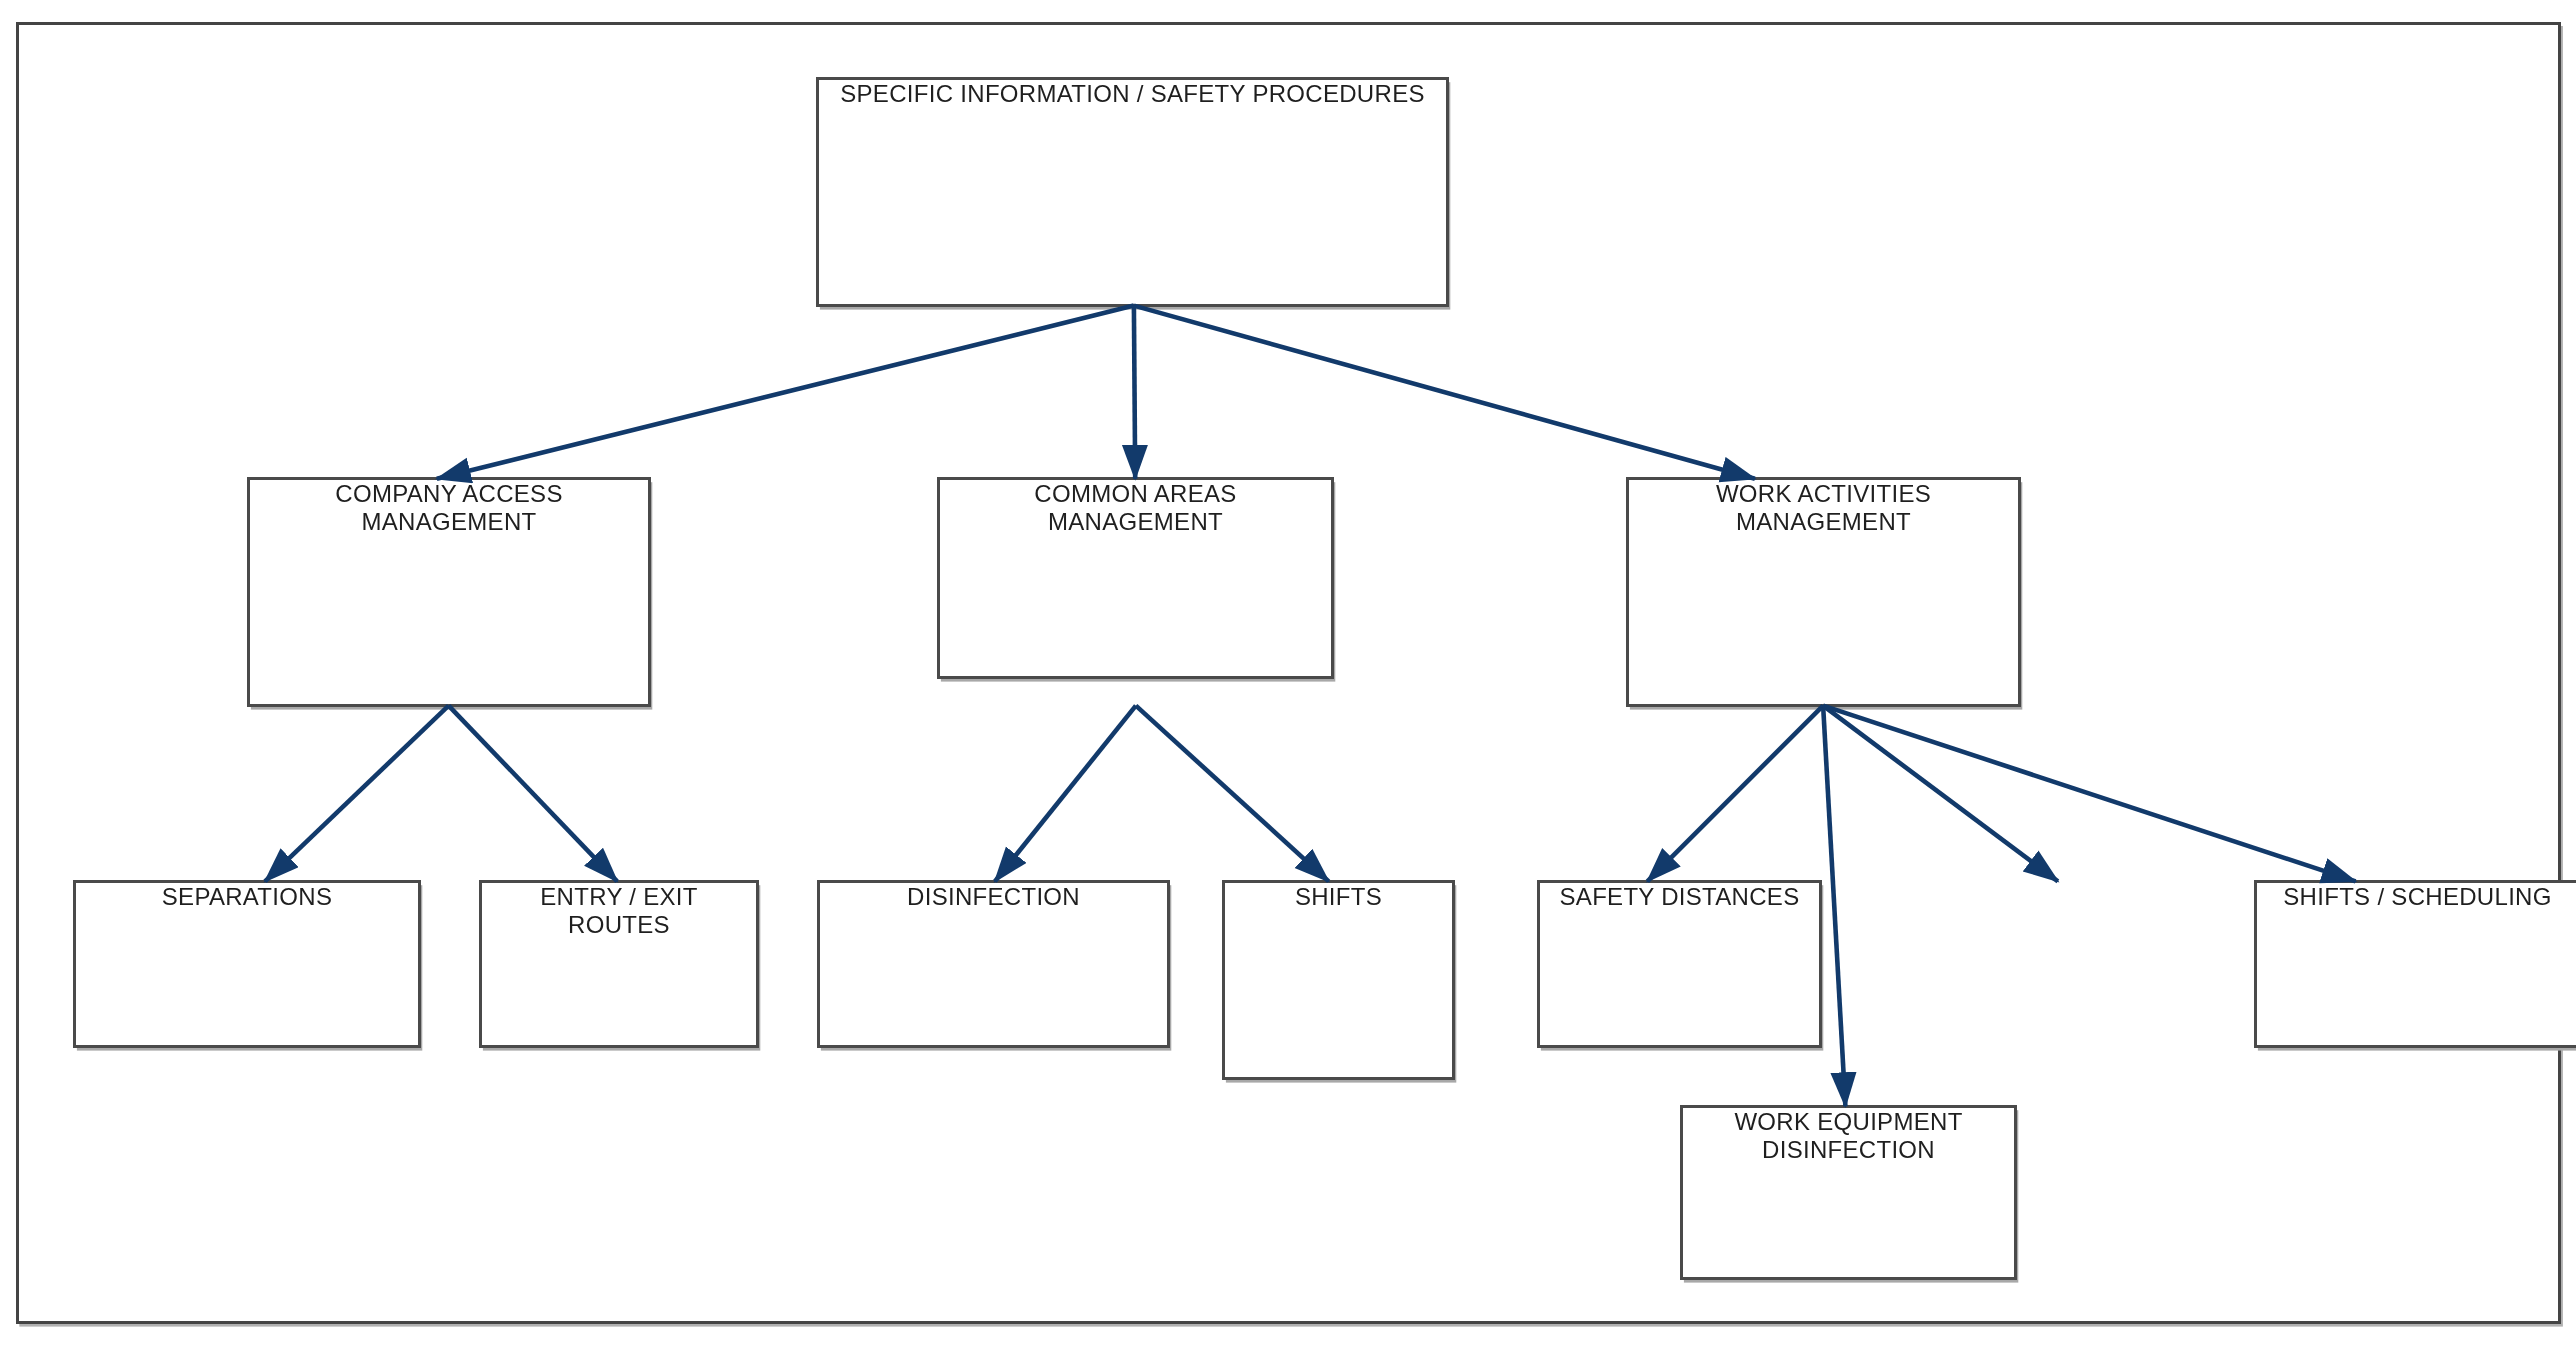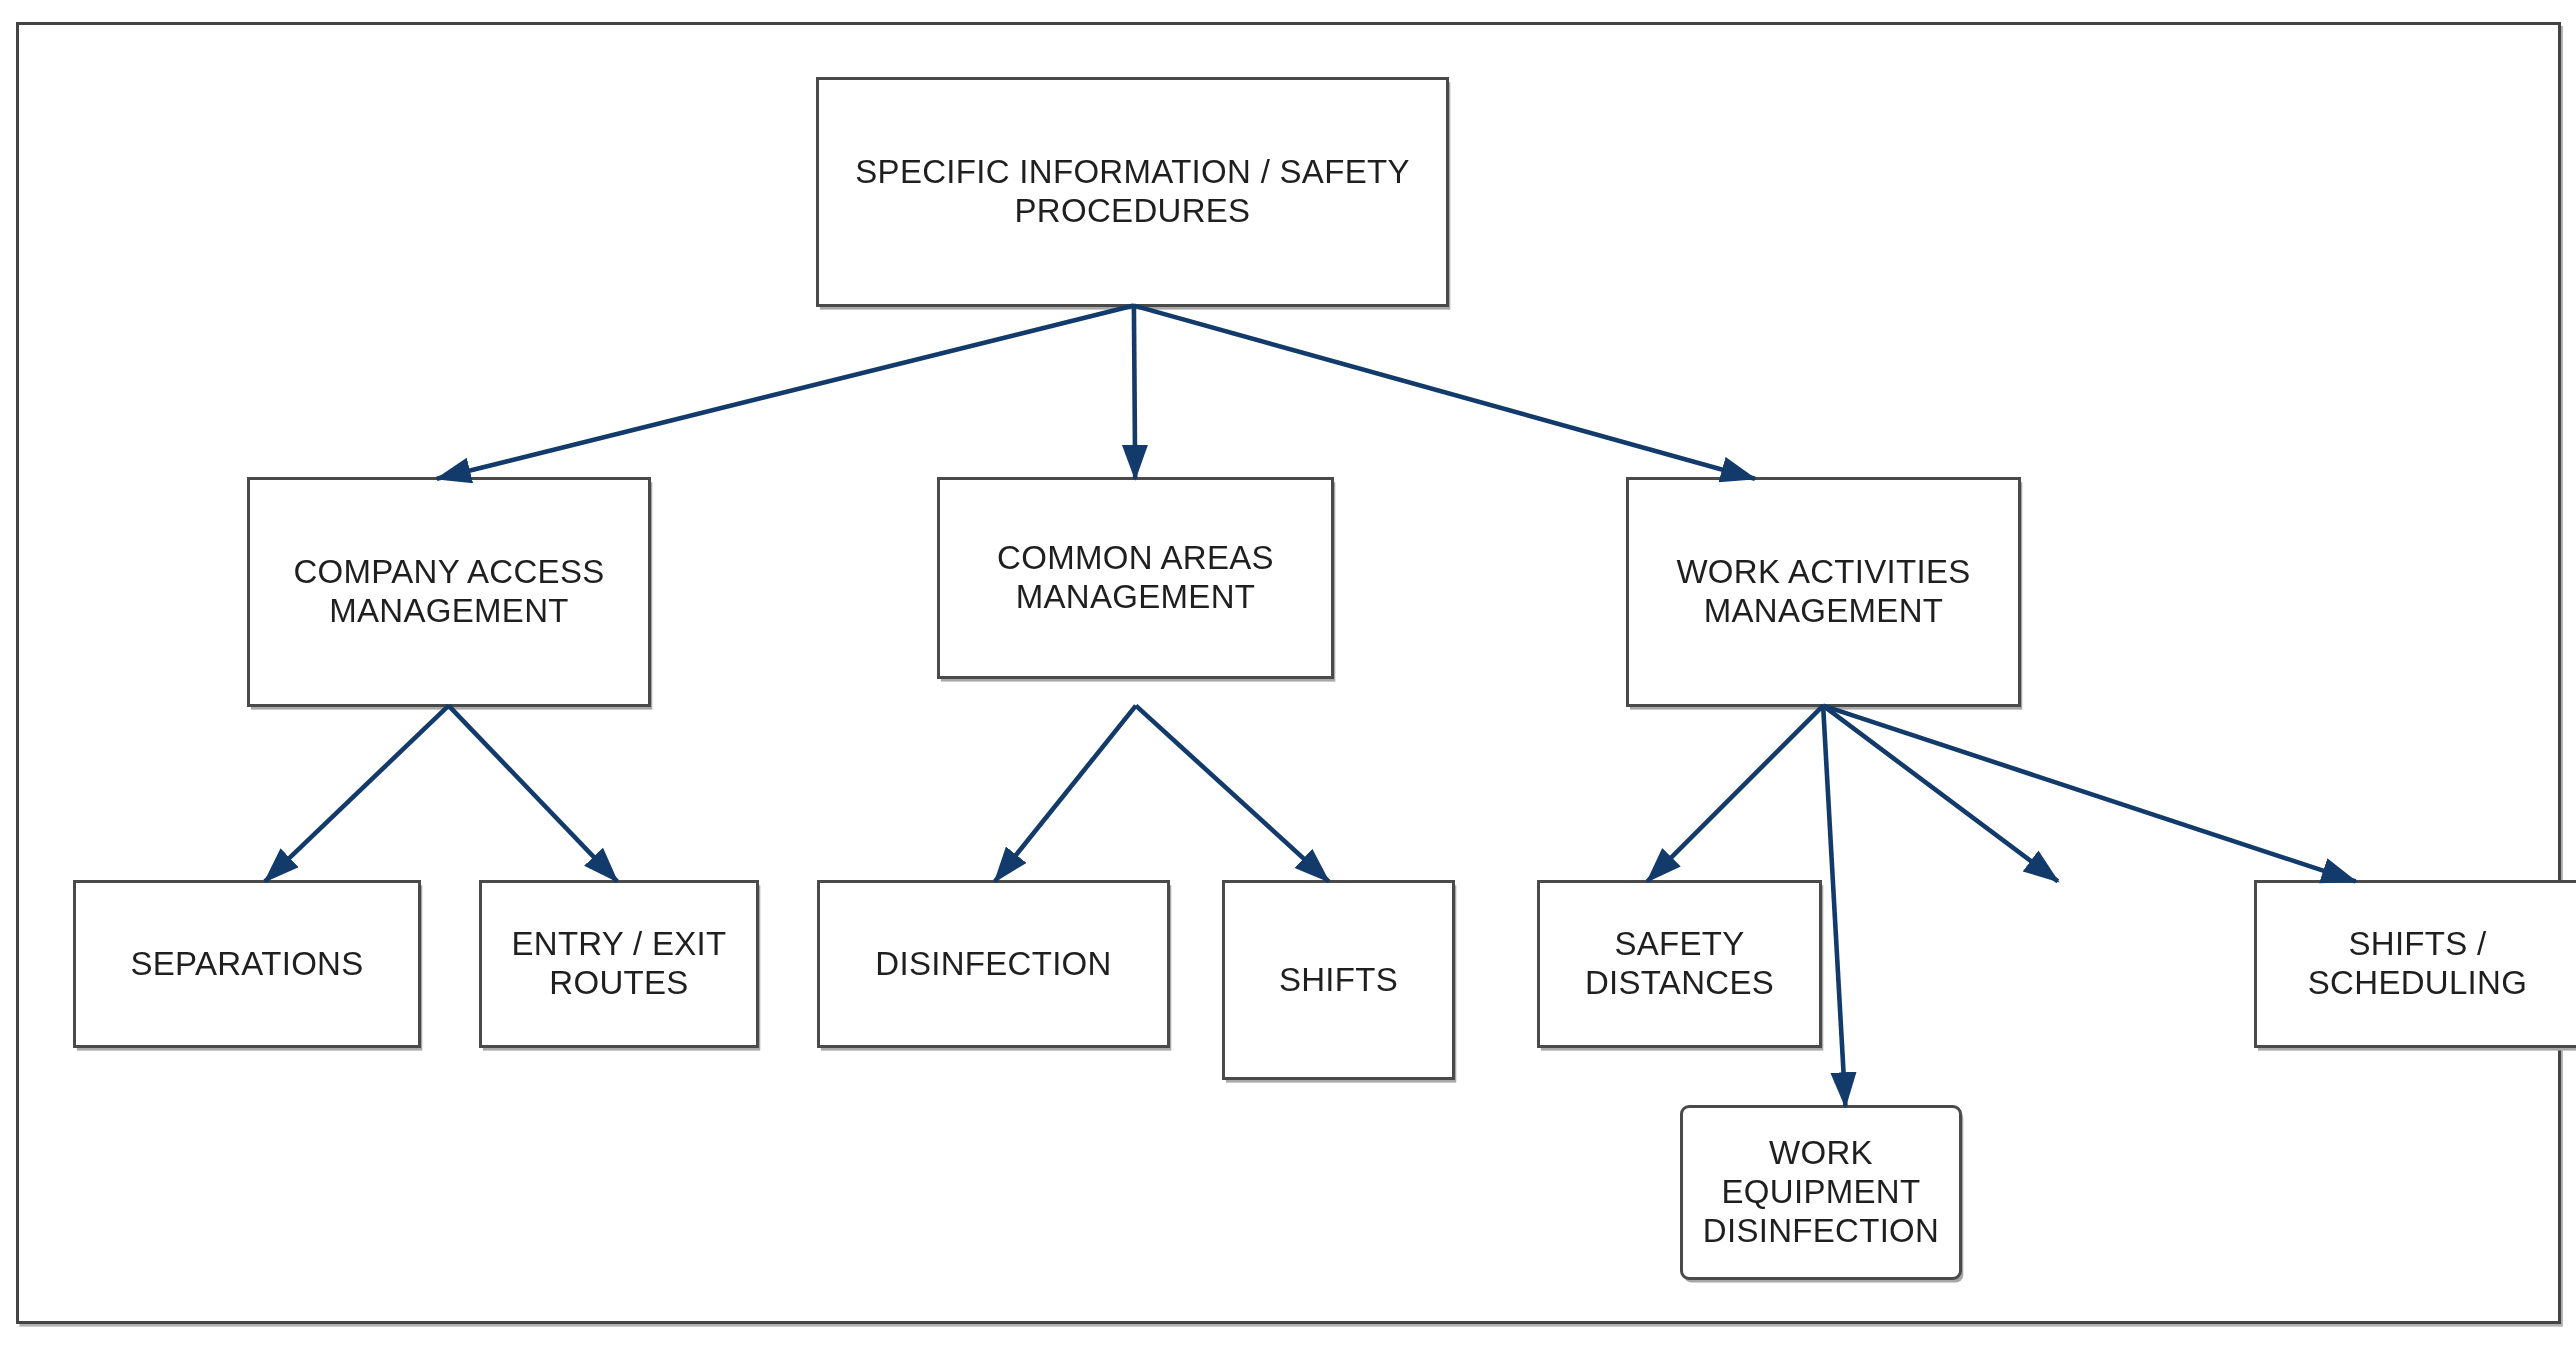--- a/index.html
+++ b/index.html
@@ -34,43 +34,42 @@
     height: 1345px;
     pointer-events: none;
   }
   .node {
     position: absolute;
     box-sizing: border-box;
     background: #ffffff;
     border: 3.9px solid #4a4a4a;
     box-shadow: 2.6px 3.9px 0 -1.3px #a8a8a8;
     display: flex;
-    align-items: center;
     justify-content: center;
     text-align: center;
     color: #1f1f1f;
-    font-size: 33px;
+    font-size: 24px;
     line-height: 1.18;
     letter-spacing: 0.3px;
     padding: 0 13px;
   }
   .node .label { display: block; width: 100%; }
   
   .n-root               { left: 816px; top: 77px;  width: 633px; height: 230px; }
   .n-company-access     { left: 247px;  top: 477px;  width: 404px; height: 230px; }
   .n-common-areas       { left: 937px; top: 477px;  width: 397px; height: 202px; }
   .n-work-activities    { left: 1626px; top: 477px;  width: 395px; height: 230px; }
   .n-separations        { left: 73px;  top: 880px; width: 348px; height: 168px; }
   .n-entry-exit         { left: 479px;  top: 880px; width: 280px; height: 168px; }
   .n-disinfection       { left: 817px; top: 880px; width: 353px; height: 168px; }
   .n-shifts             { left: 1222px; top: 880px; width: 233px; height: 200px; }
   .n-safety-distances   { left: 1509px; top: 880px; width: 285px; height: 168px; margin-left: 28px; }
   .n-specific-ppe       { left: 1910px; top: 880px; width: 290px; height: 168px; }
   .n-shifts-scheduling  { left: 2254px; top: 880px; width: 327px; height: 168px; }
-  .n-work-equip-disinf  { left: 1680px; top: 1105px; width: 282px; height: 175px; padding: 0 18px; border-radius: 9px; }
+  .n-work-equip-disinf  { left: 1680px; top: 1105px; width: 337px; height: 175px; padding: 0 18px; }
 </style>
 </head>
 <body>
 
 <div class="canvas">
 
   <div class="frame"></div>
 
   <div class="node n-root">
     <span class="label">SPECIFIC INFORMATION / SAFETY PROCEDURES</span>

